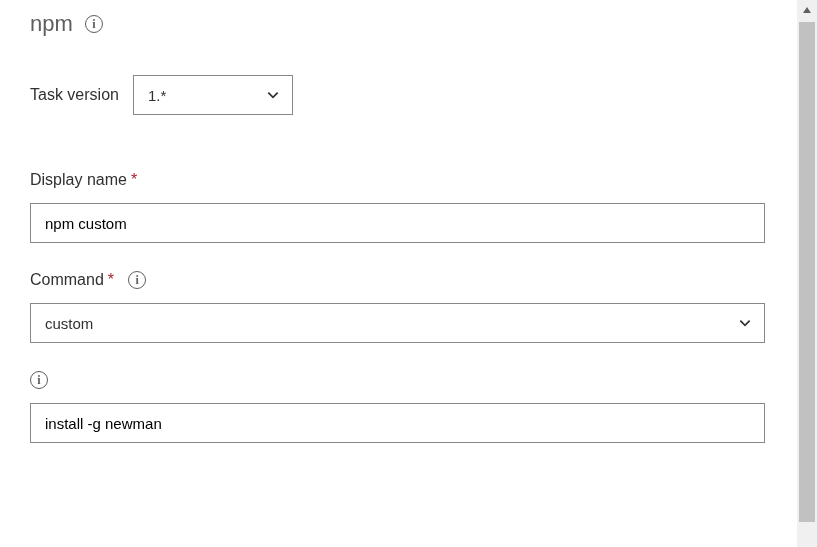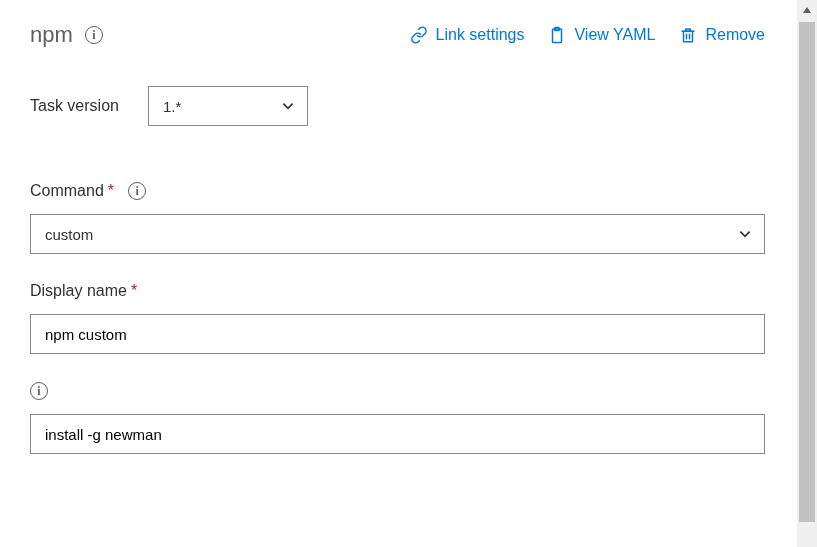--- a/index.html
+++ b/index.html
@@ -6,21 +6,21 @@
     body {
       font-family: "Segoe UI", -apple-system, sans-serif;
       color: #323130;
       background: #fff;
       width: 817px;
       height: 547px;
       overflow: hidden;
       position: relative;
     }
     .content {
-      padding: 22px 30px 30px 30px;
+      padding: 11px 30px 30px 30px;
       width: 795px;
       height: 493px;
       overflow-y: auto;
     }
     .header {
       display: flex;
       align-items: center;
       justify-content: space-between;
       margin-bottom: 38px;
     }
@@ -65,21 +65,21 @@
       color: #0078d4;
       font-size: 16px;
       text-decoration: none;
       cursor: pointer;
       font-weight: 400;
     }
     .action-link svg { width: 18px; height: 18px; flex-shrink: 0; }
     .version-row {
       display: flex;
       align-items: center;
-      gap: 29px;
+      gap: 14px;
       margin-bottom: 56px;
     }
     .version-label { font-size: 16px; color: #323130; }
     .select {
       position: relative;
       border: 1px solid #8a8886;
       height: 40px;
       display: flex;
       align-items: center;
       padding: 0 38px 0 14px;
@@ -167,85 +167,60 @@
 </head>
 <body>
 
 <div class="content">
 
   <div class="header">
     <div class="title-group">
       <span class="title">npm</span>
       <span class="info-icon"></span>
     </div>
-    <div class="actions">
-      <a class="action-link">
-        <svg viewBox="0 0 24 24" fill="none" stroke="#0078d4" stroke-width="2" stroke-linecap="round">
-          <path d="M10 13a5 5 0 0 0 7.07 0l3-3a5 5 0 0 0-7.07-7.07l-1.5 1.5"></path>
-          <path d="M14 11a5 5 0 0 0-7.07 0l-3 3a5 5 0 0 0 7.07 7.07l1.5-1.5"></path>
-        </svg>
-        <span>Link settings</span>
-      </a>
-      <a class="action-link">
-        <svg viewBox="0 0 24 24" fill="none" stroke="#0078d4" stroke-width="2" stroke-linecap="round" stroke-linejoin="round">
-          <rect x="6" y="4" width="12" height="18" rx="1"></rect>
-          <rect x="9" y="2" width="6" height="4" rx="1"></rect>
-        </svg>
-        <span>View YAML</span>
-      </a>
-      <a class="action-link">
-        <svg viewBox="0 0 24 24" fill="none" stroke="#0078d4" stroke-width="2" stroke-linecap="round" stroke-linejoin="round">
-          <path d="M4 7h16"></path>
-          <path d="M6 7v13a1 1 0 0 0 1 1h10a1 1 0 0 0 1-1V7"></path>
-          <path d="M9 4h6v3H9z"></path>
-          <path d="M10 11v6M14 11v6"></path>
-        </svg>
-        <span>Remove</span>
-      </a>
-    </div>
   </div>
 
   <div class="version-row">
     <span class="version-label">Task version</span>
     <div class="select select-sm">
       <span>1.*</span>
       <span class="chevron">
         <svg viewBox="0 0 12 12" fill="none" stroke="#323130" stroke-width="1.5">
             <path d="M2 4l4 4 4-4"></path>
           </svg>
       </span>
     </div>
   </div>
 
   <div class="field">
     <div class="field-label-row">
       <span class="field-label">
+        <span>Display name</span><span class="req">*</span>
+      </span>
+    </div>
+    <input class="text-input" value="npm custom" style="">
+  </div>
+
+  <div class="field">
+    <div class="field-label-row">
+      <span class="field-label">
         <span>Command</span><span class="req">*</span>
       </span>
       <span class="info-icon"></span>
     </div>
     <div class="select select-full">
       <span>custom</span>
       <span class="chevron">
         <svg viewBox="0 0 12 12" fill="none" stroke="#323130" stroke-width="1.5">
             <path d="M2 4l4 4 4-4"></path>
           </svg>
       </span>
     </div>
   </div>
 
-  <div class="field">
-    <div class="field-label-row">
-      <span class="field-label">
-        <span>Display name</span><span class="req">*</span>
-      </span>
-    </div>
-    <input class="text-input" value="npm custom" style="">
-  </div>
-
 
   <div class="field" style="margin-bottom:0;">
     <div class="field-label-row">
       <span class="info-icon"></span>
     </div>
     <input class="text-input" value="install -g newman" style="">
   </div>
 
 </div>
 

